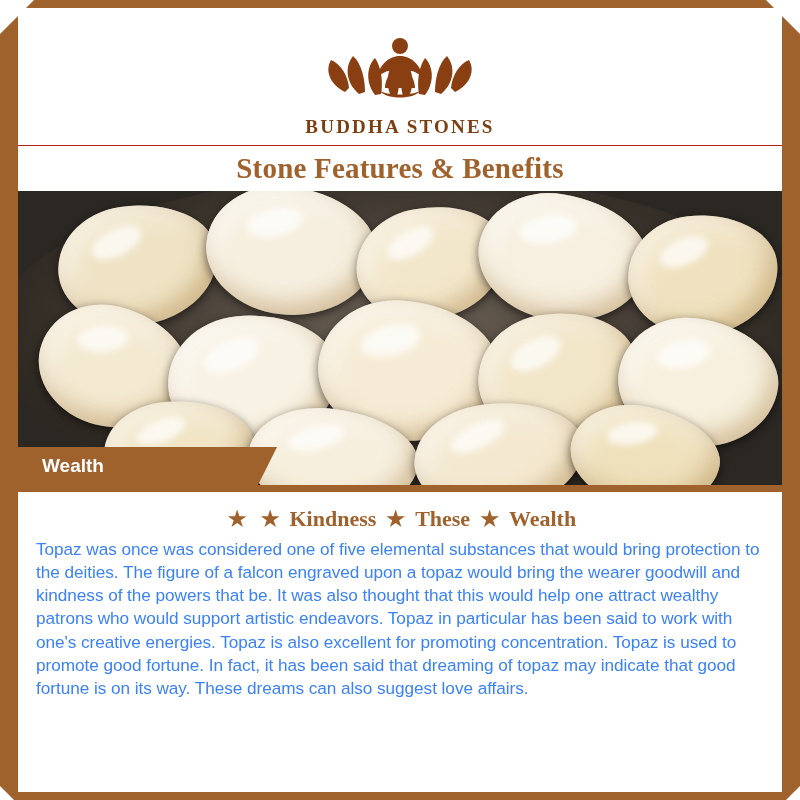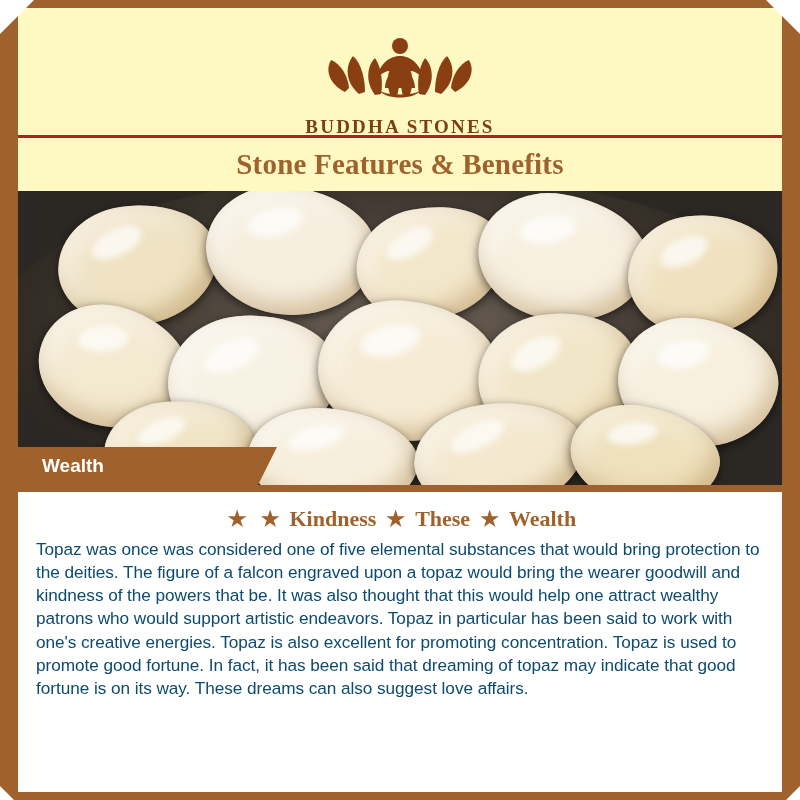--- a/index.html
+++ b/index.html
@@ -14,21 +14,21 @@
     position: relative;
     width: 800px; height: 800px;
     background: #a0622d;
   }
 
   
   .header {
     position: absolute;
     left: 18px; top: 8px;
     width: 764px; height: 183px;
-    background: #fef9c3;
+    background: #ffffff;
     z-index: 3;
     padding-left: 25px;
   }
 
   .logo-wrap {
     position: absolute;
     left: 0; right: 0; top: 22px;
     display: flex;
     flex-direction: column;
     align-items: center;
@@ -42,25 +42,25 @@
     letter-spacing: 2.2px;
     font-weight: bold;
     color: #7b3f12;
     font-family: "Liberation Serif", serif;
   }
 
   .title-bar {
     position: absolute;
     left: 0; bottom: 0;
     width: 100%;
-    height: 56px;
+    height: 46px;
     display: flex;
     align-items: center;
     justify-content: center;
-    border-top: 3px solid #b91c1c;
+    border-top: 1px solid #b91c1c;
   }
   .title-bar .title {
     font-family: "Liberation Serif", serif;
     font-weight: bold;
     font-size: 29px;
     color: #a0622d;
     letter-spacing: 0.2px;
   }
 
   
@@ -148,21 +148,21 @@
     font-weight: bold;
     font-family: "Liberation Serif", serif;
     margin-bottom: 6px;
   }
   .keywords .star { font-size: 21px; line-height: 1; padding: 0 6px; }
   .keywords .kw { padding: 0 2px; }
 
   .desc {
     font-size: 17.2px;
     line-height: 1.345;
-    color: #0c4a6e;
+    color: #3b82f6;
     text-align: left;
     font-family: "Liberation Sans", sans-serif;
     letter-spacing: -0.05px;
   }
 
   
   .corner {
     position: absolute;
     width: 0; height: 0;
     z-index: 5;

